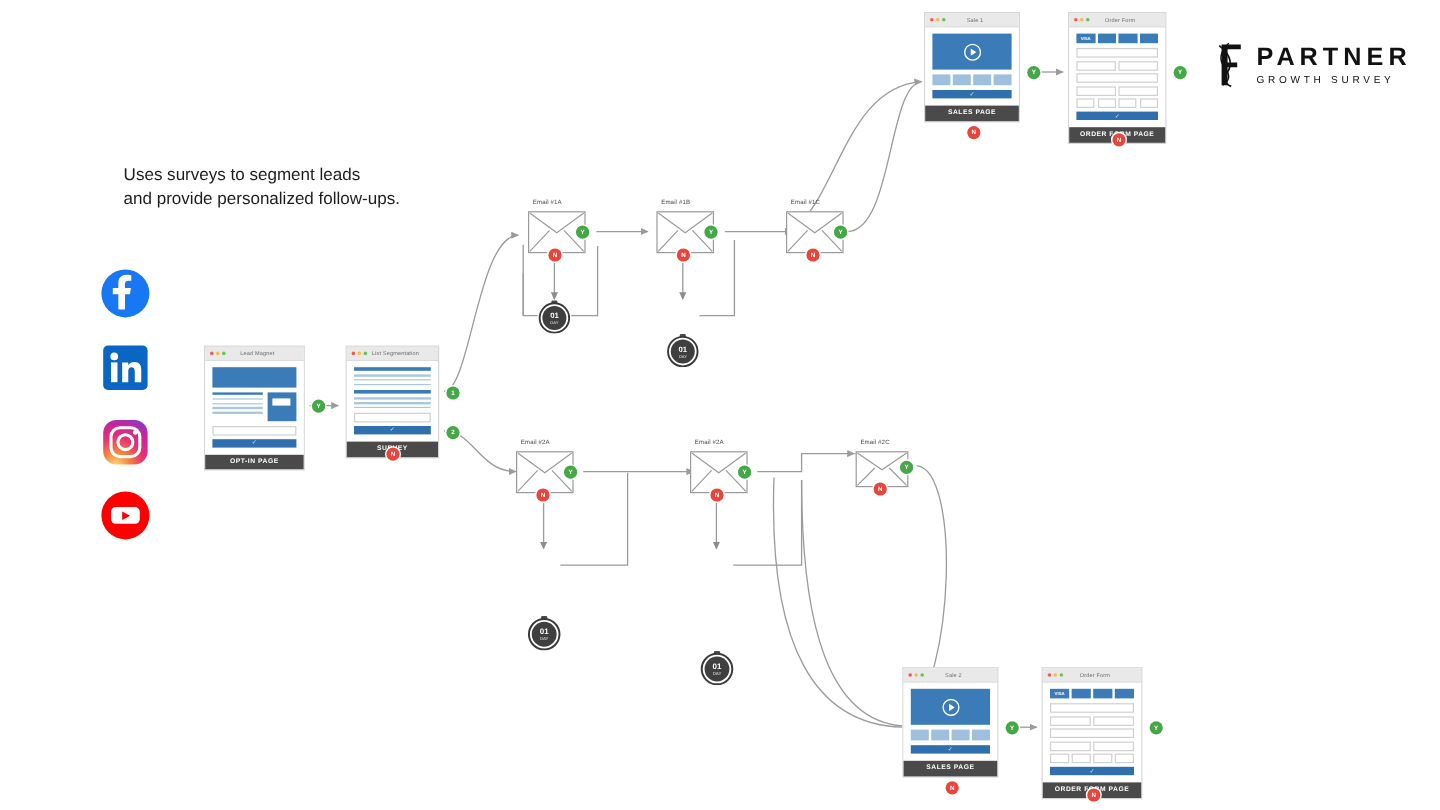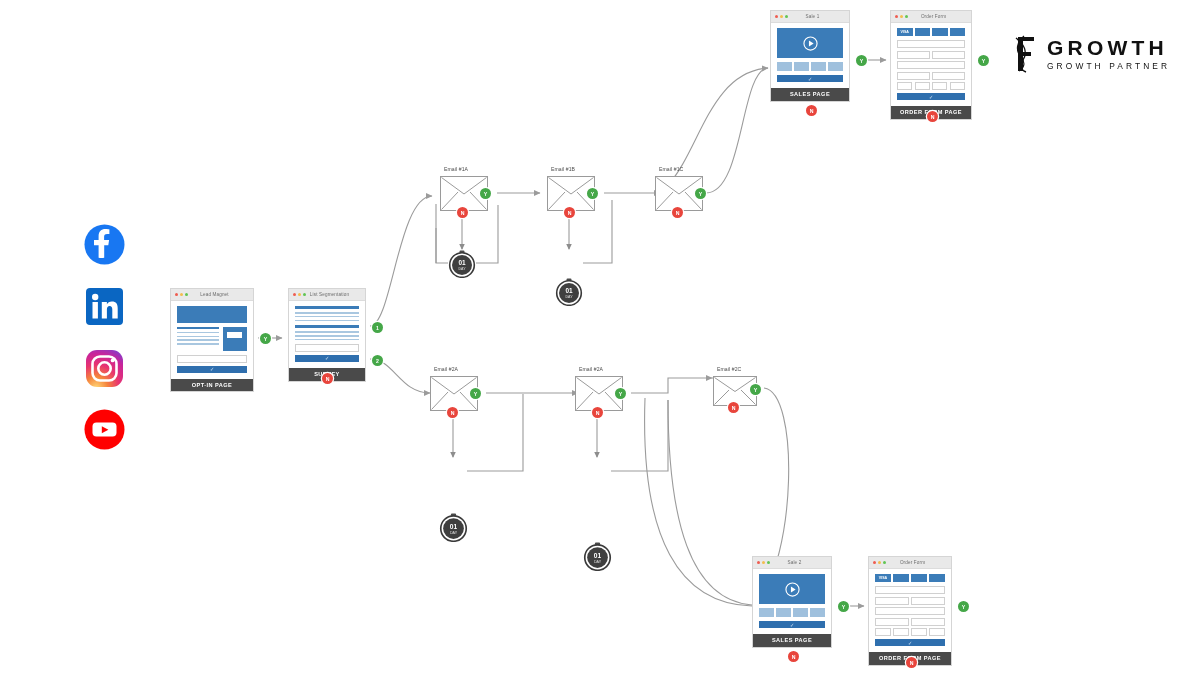--- a/index.html
+++ b/index.html
@@ -132,30 +132,32 @@
 
       <path d="M764,388 C800,392 796,560 756,604" marker-end="url(#ah)"></path>
 
       <path d="M668,400 C668,520 690,600 752,605"></path>
       <path d="M645,398 C640,540 680,604 752,606"></path>
 
       <path d="M838,606 L864,606" marker-end="url(#ah)"></path>
     </g>
   </svg>
 
+  <div class="abs" id="subtitle">Uses surveys to segment leads
+and provide personalized follow-ups.</div>
 
   <div class="abs" id="logo">
     <svg class="mark" viewBox="0 0 26 40">
       <path d="M6 3 L22 3 L22 7 L11 7 L11 18 L19 18 L19 22 L11 22 L11 37 L6 37 Z" fill="#111"></path>
       <path d="M4 4 C12 10 16 18 11 26 C7 32 9 36 14 38" stroke="#111" stroke-width="1.4" fill="none"></path>
       <path d="M12 2 C5 8 3 16 9 23 C14 29 12 34 7 37" stroke="#111" stroke-width="1.2" fill="none"></path>
     </svg>
     <div class="wordmark">
-      <div class="w1">GROWTH</div>
-      <div class="w2">GROWTH PARTNER</div>
+      <div class="w1">PARTNER</div>
+      <div class="w2">GROWTH SURVEY</div>
     </div>
   </div>
 
   <svg class="abs social" id="soc-fb" viewBox="0 0 41 41">
     <circle cx="20.5" cy="20.5" r="20" fill="#1877F2"></circle>
     <path d="M24.3 21.3l.8-5.2h-5v-3.4c0-1.4.7-2.8 3-2.8h2.3V5.4s-2.1-.4-4-.4c-4.1 0-6.8 2.5-6.8 7v4h-4.6v5.2h4.6v12.6a18.6 18.6 0 0 0 5.6 0V21.3z" fill="#fff"></path>
   </svg>
 
   <svg class="abs social" id="soc-li" viewBox="0 0 41 41">
     <rect x="2" y="2" width="37" height="37" rx="4" fill="#0A66C2"></rect>

